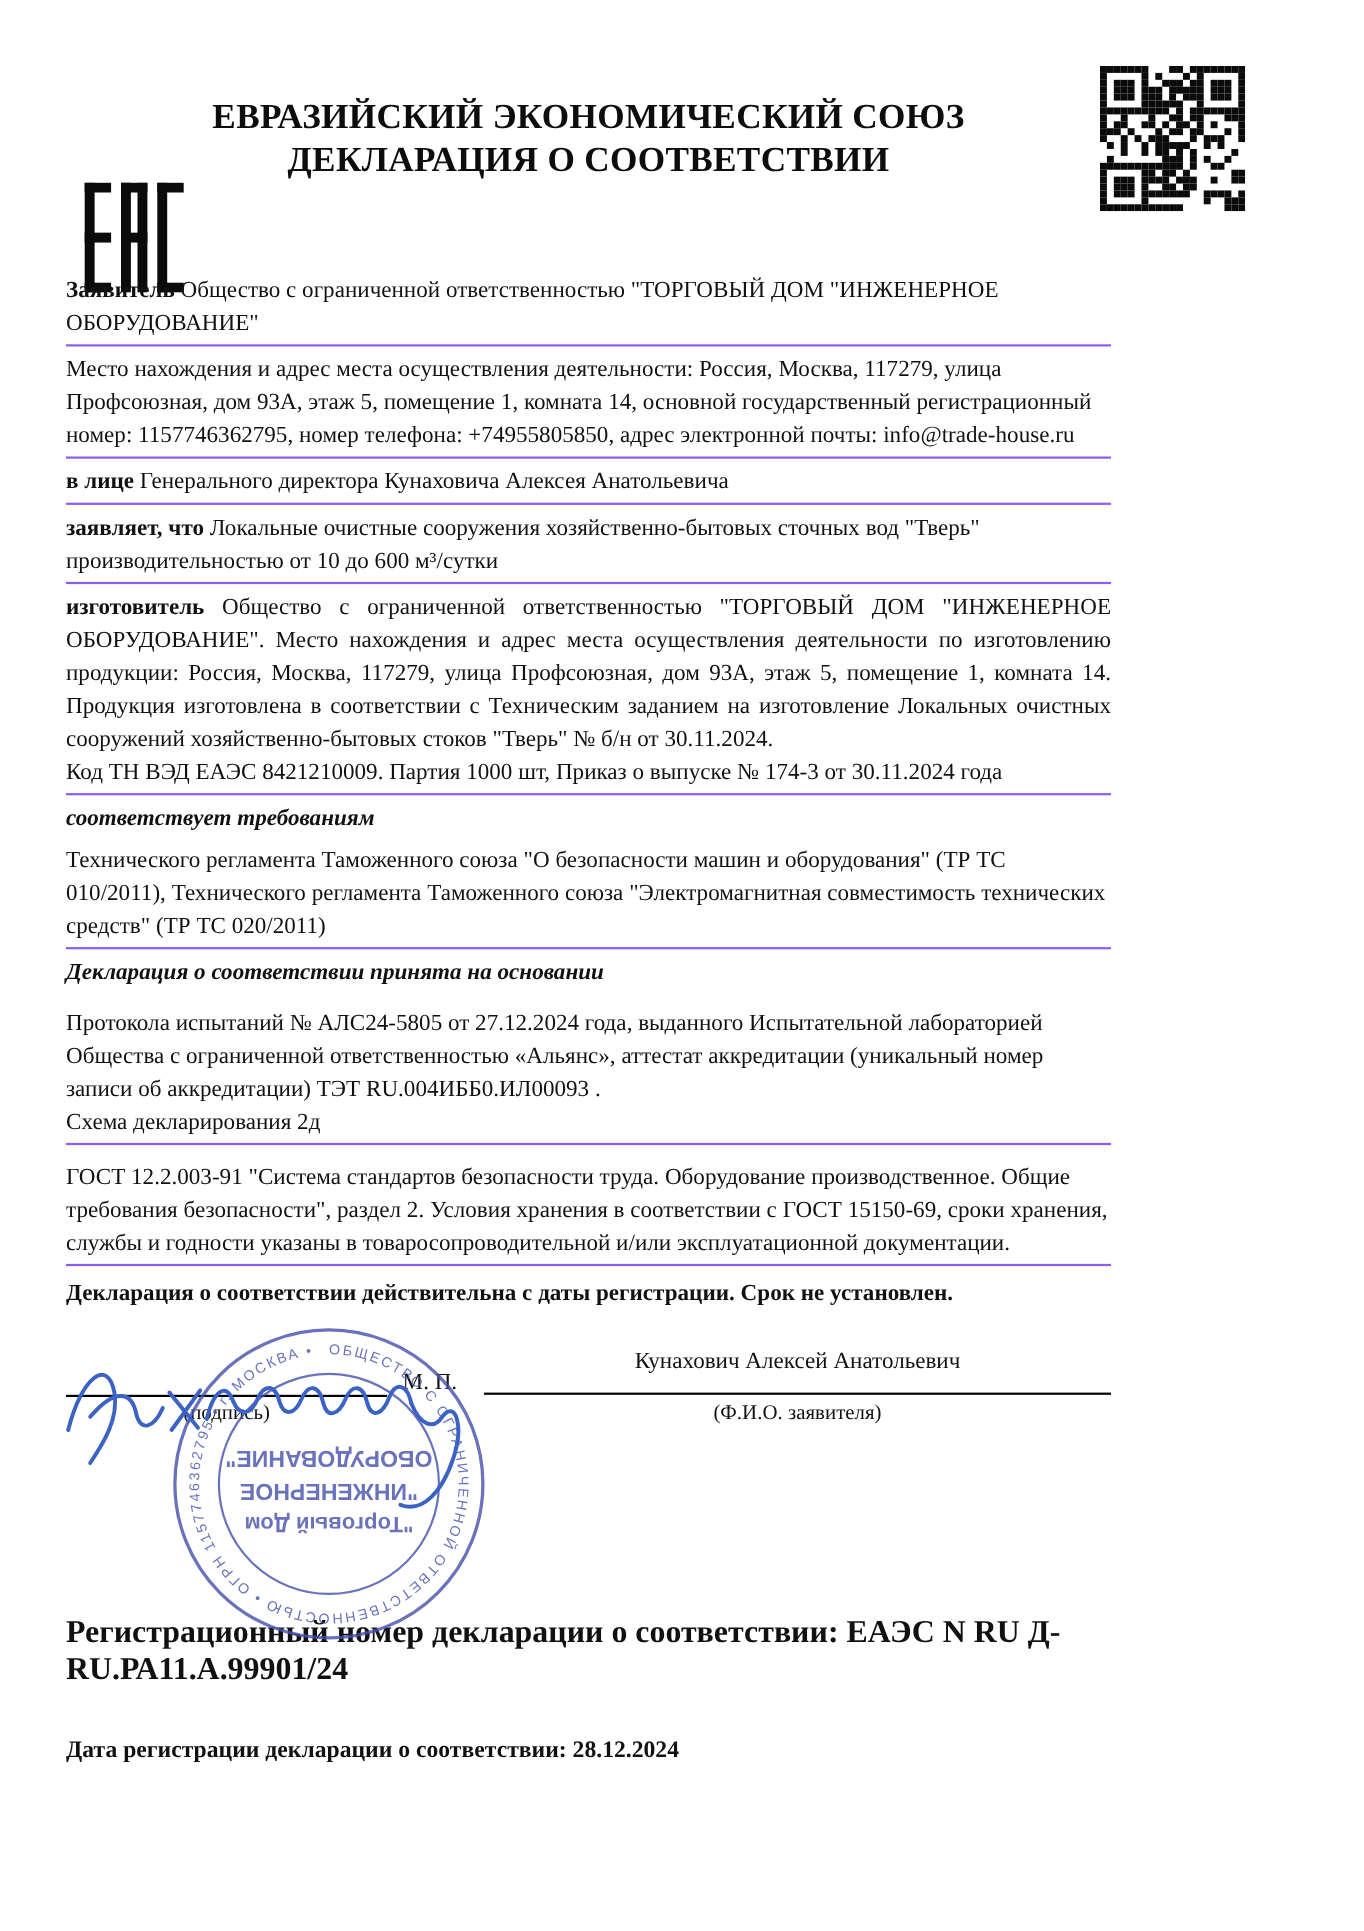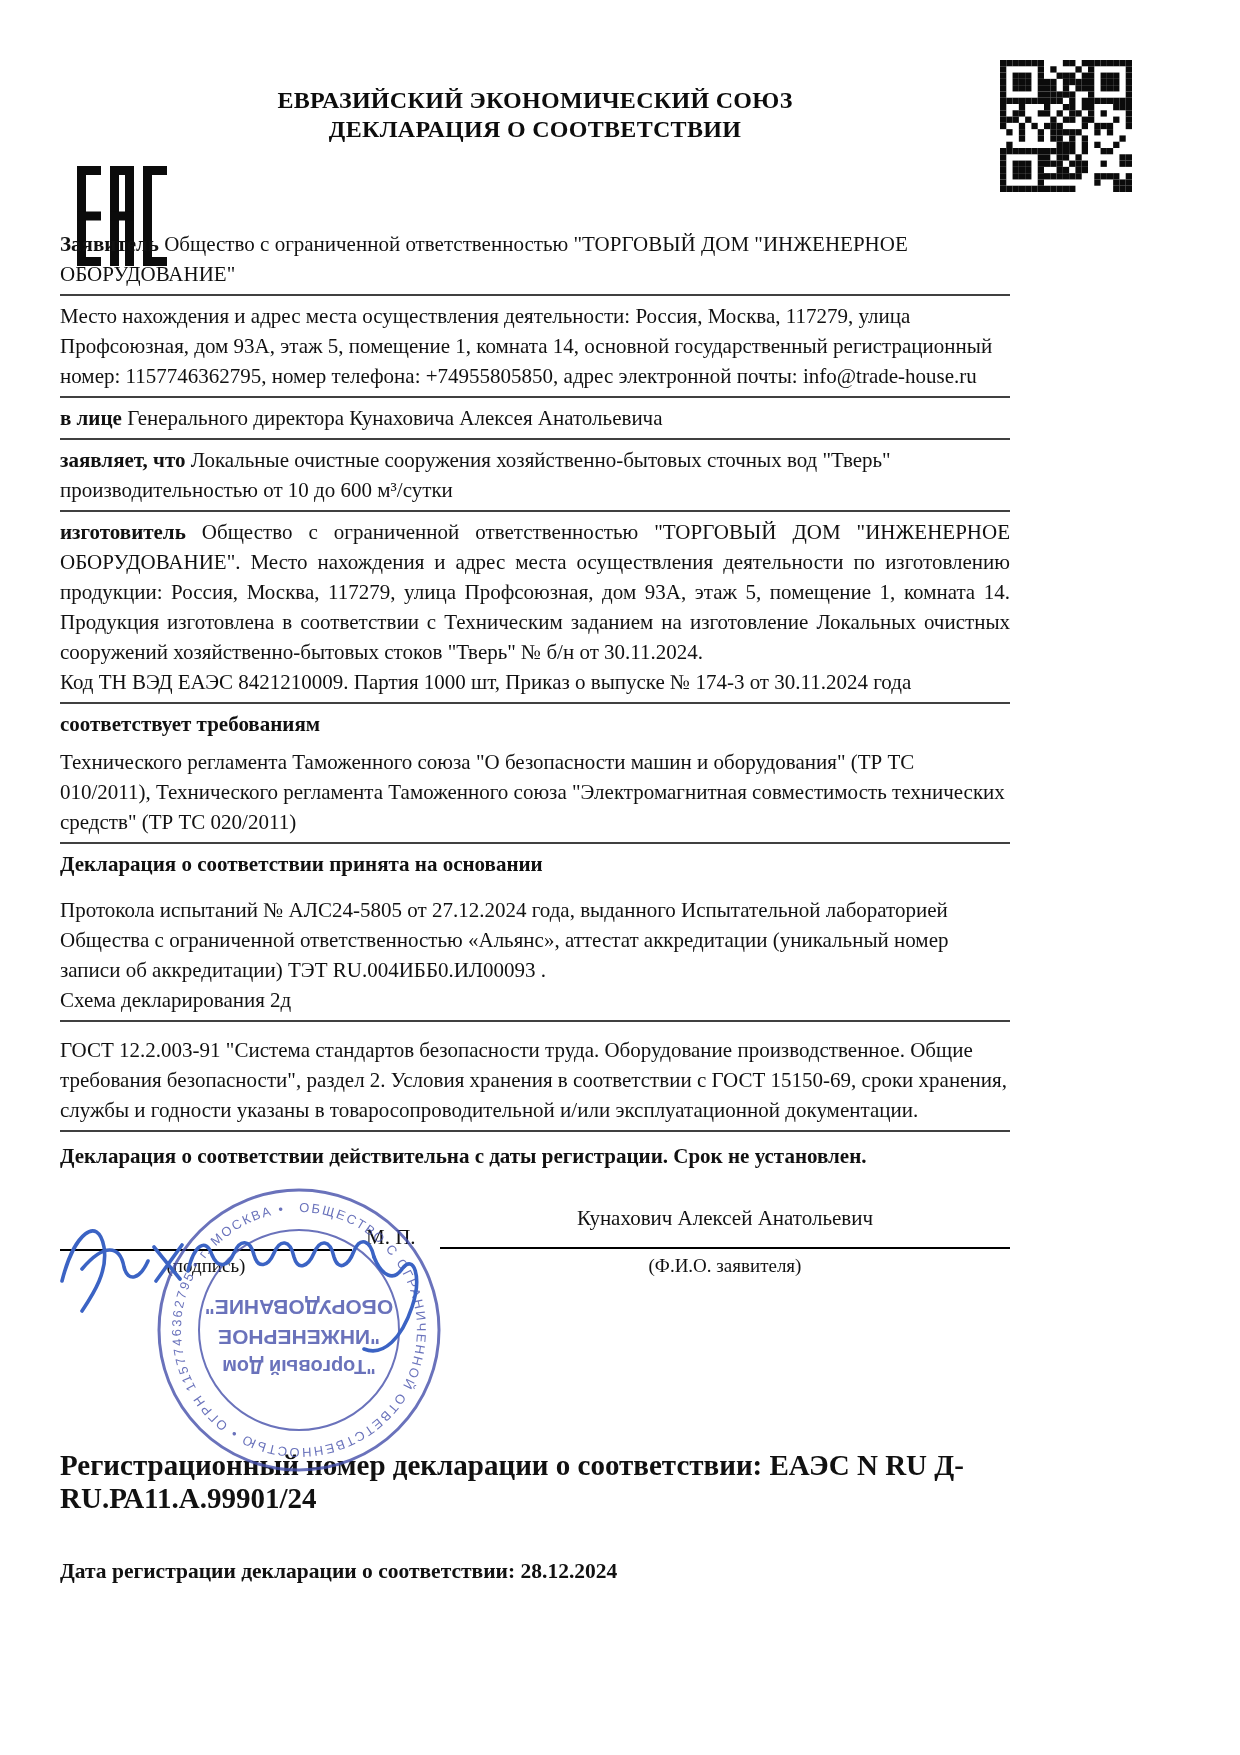--- a/index.html
+++ b/index.html
@@ -1,29 +1,29 @@
 <!DOCTYPE html>
 <html><head>
 <meta charset="utf-8">
 <style>
   html,body{margin:0;padding:0;background:#ffffff;}
   .page{
     position:relative;width:1240px;height:1755px;background:#ffffff;overflow:hidden;
     font-family:"Liberation Serif","DejaVu Serif",serif;color:#111;
   }
   .content{position:absolute;left:60px;top:0;width:950px;}
-  .titles{margin-top:86px;text-align:center;font-weight:bold;font-size:24px;line-height:1.22;letter-spacing:.3px;color:#0d0d0d;}
+  .titles{margin-top:86px;text-align:center;font-weight:bold;font-size:32px;line-height:1.22;letter-spacing:.3px;color:#0d0d0d;}
   .eac-logo{position:absolute;left:76px;top:166px;width:92px;height:100px;}
   .qr{position:absolute;left:1000px;top:60px;width:132px;height:132px;}
   .sections{margin-top:82px;font-size:21px;line-height:30px;}
-  .sec{border-bottom:2px solid #404040;padding:2px 0 5px 0;margin-bottom:3px;}
+  .sec{border-bottom:2px solid #8b5cf6;padding:2px 0 5px 0;margin-bottom:3px;}
   .sec:last-child{border-bottom:none;}
   .lead{font-weight:bold;}
   .just{text-align:justify;}
-  .h{font-weight:bold;}
+  .h{font-weight:bold;font-style:italic;}
   .gap-sm{margin-top:8px;}
   .gap-md{margin-top:16px;}
   .validity{font-weight:bold;padding:6px 0 2px 0;}
   .sig-area{position:relative;height:250px;margin-top:14px;}
   .sig-line{position:absolute;left:0;top:0;width:292px;height:62px;border-bottom:2px solid #000;}
   .sig-caption{position:absolute;left:58px;top:68px;width:176px;text-align:center;font-size:19px;}
   .mp-label{position:absolute;left:306px;top:38px;font-size:21px;}
   .name-line{position:absolute;left:380px;top:0;width:570px;height:62px;border-bottom:2px solid #000;
              display:flex;align-items:flex-end;justify-content:center;font-size:21px;padding-bottom:16px;box-sizing:border-box;}
   .name-caption{position:absolute;left:380px;top:68px;width:570px;text-align:center;font-size:19px;}

